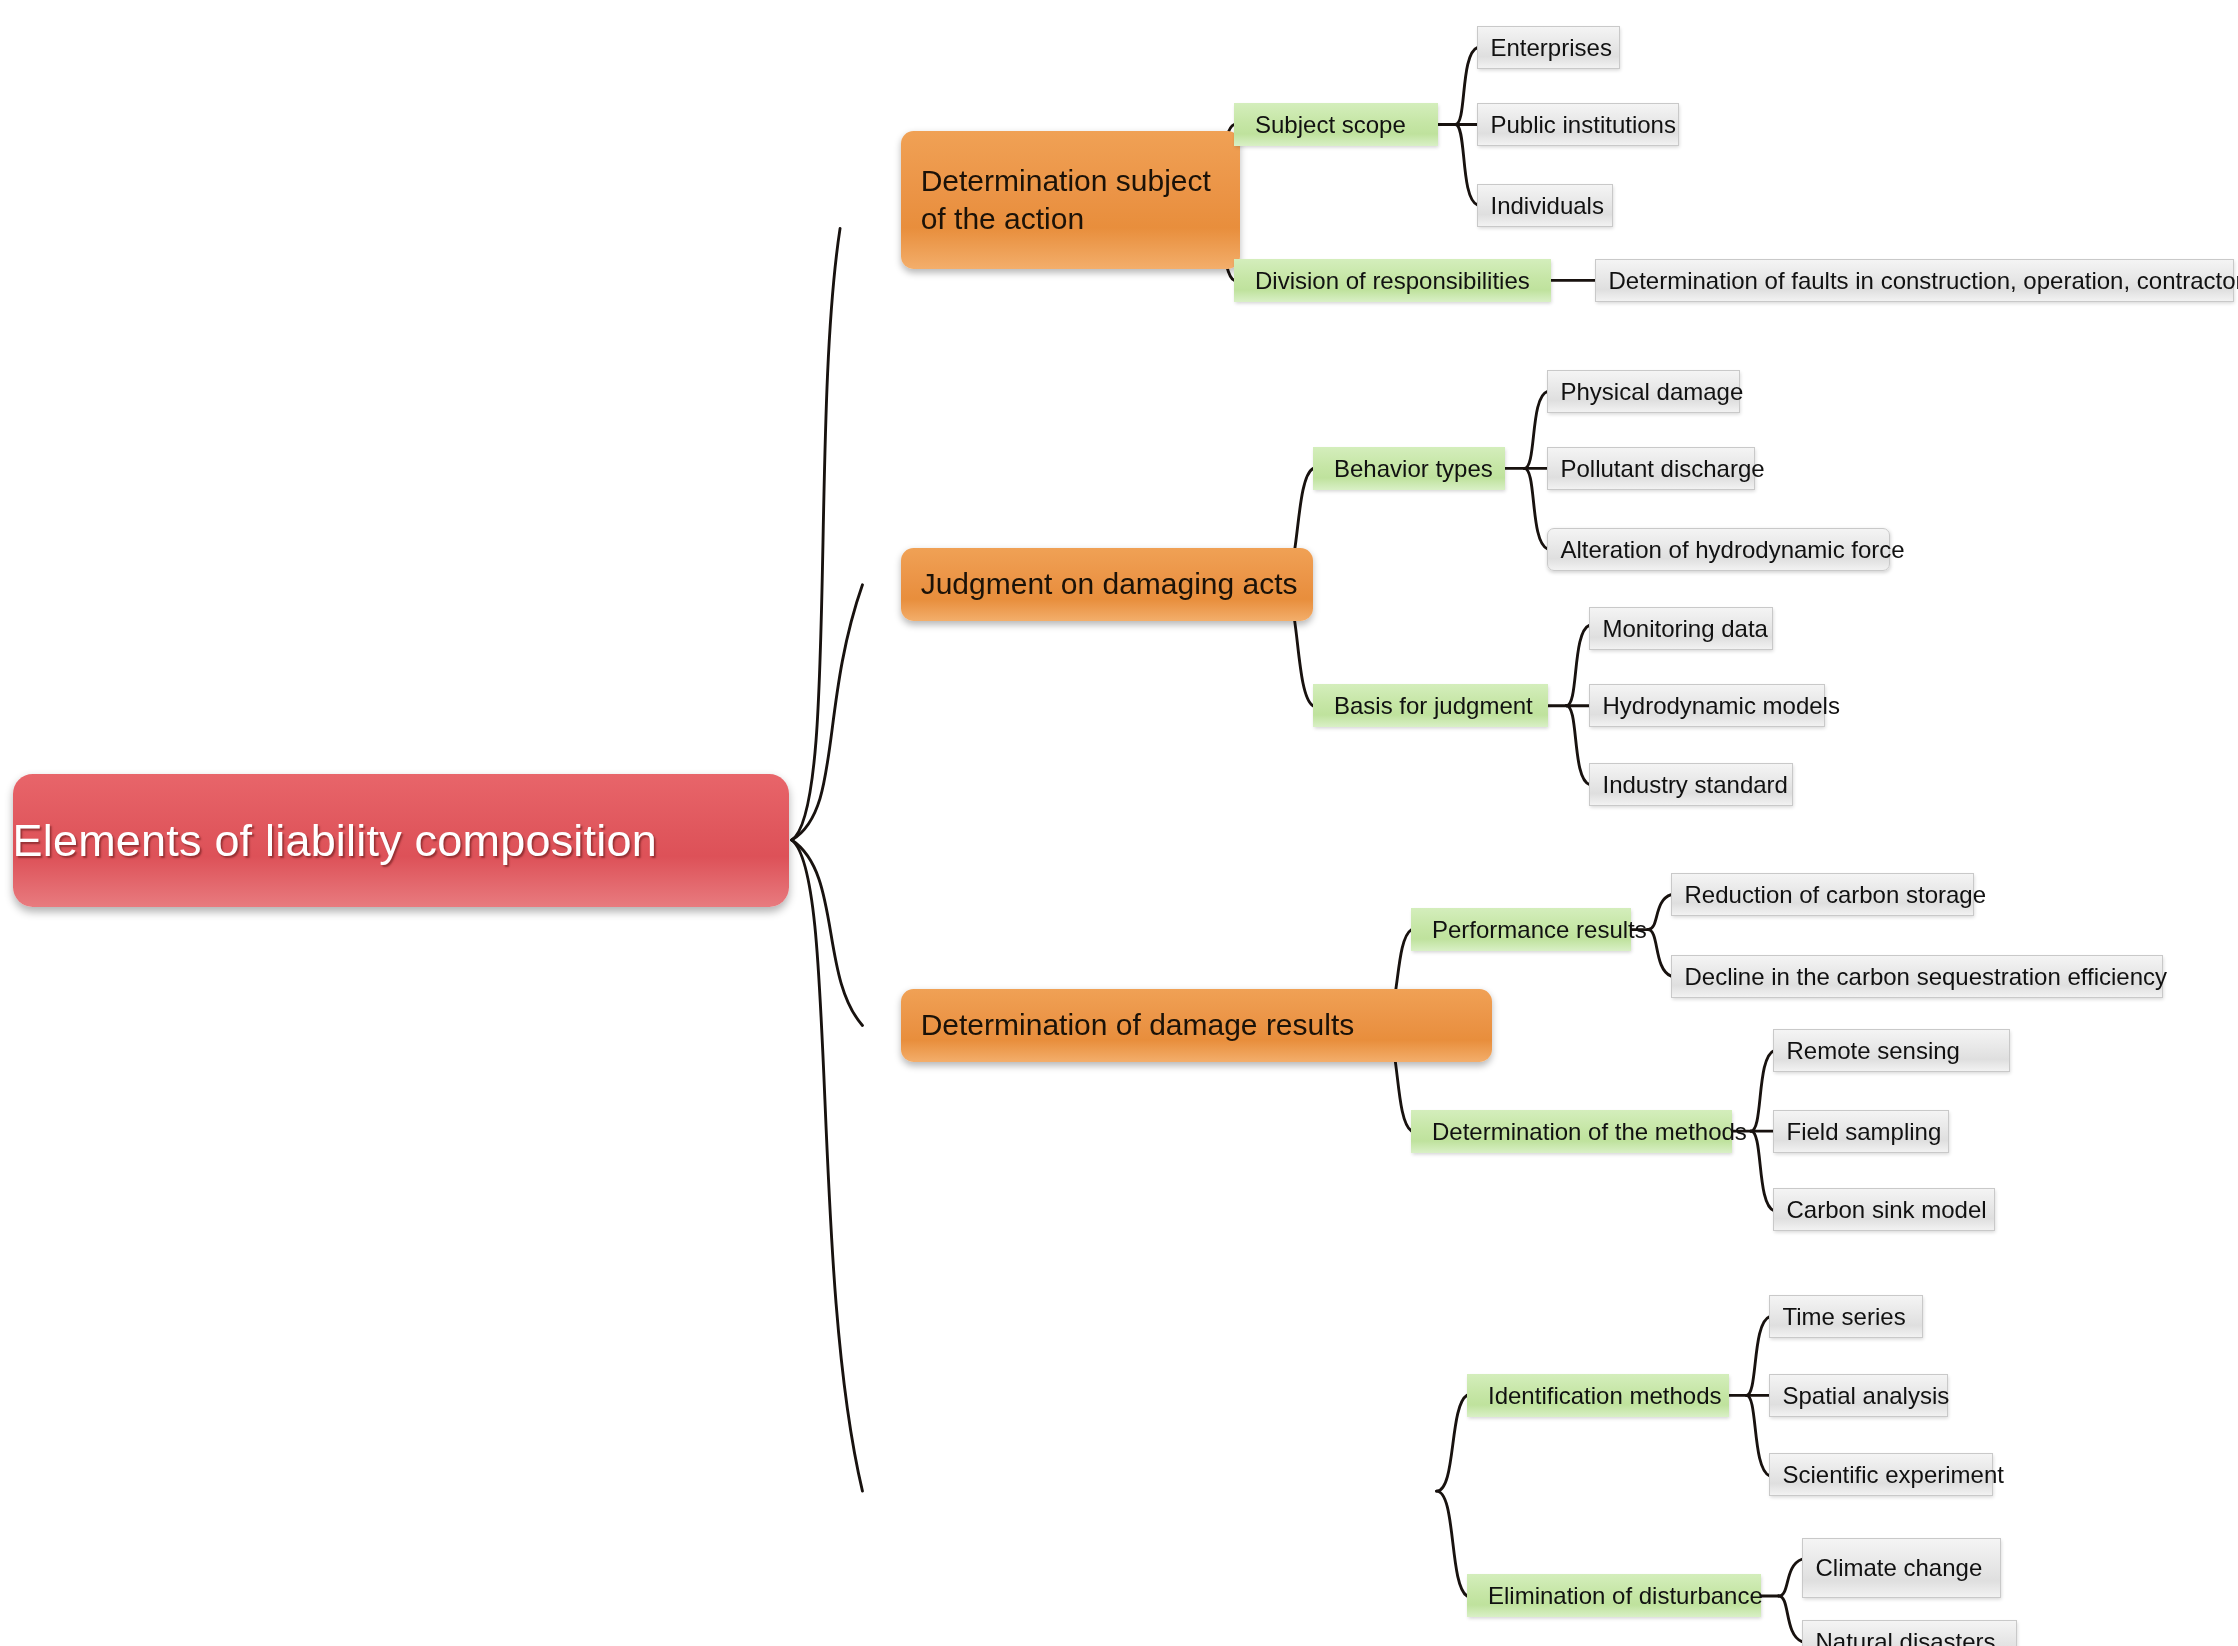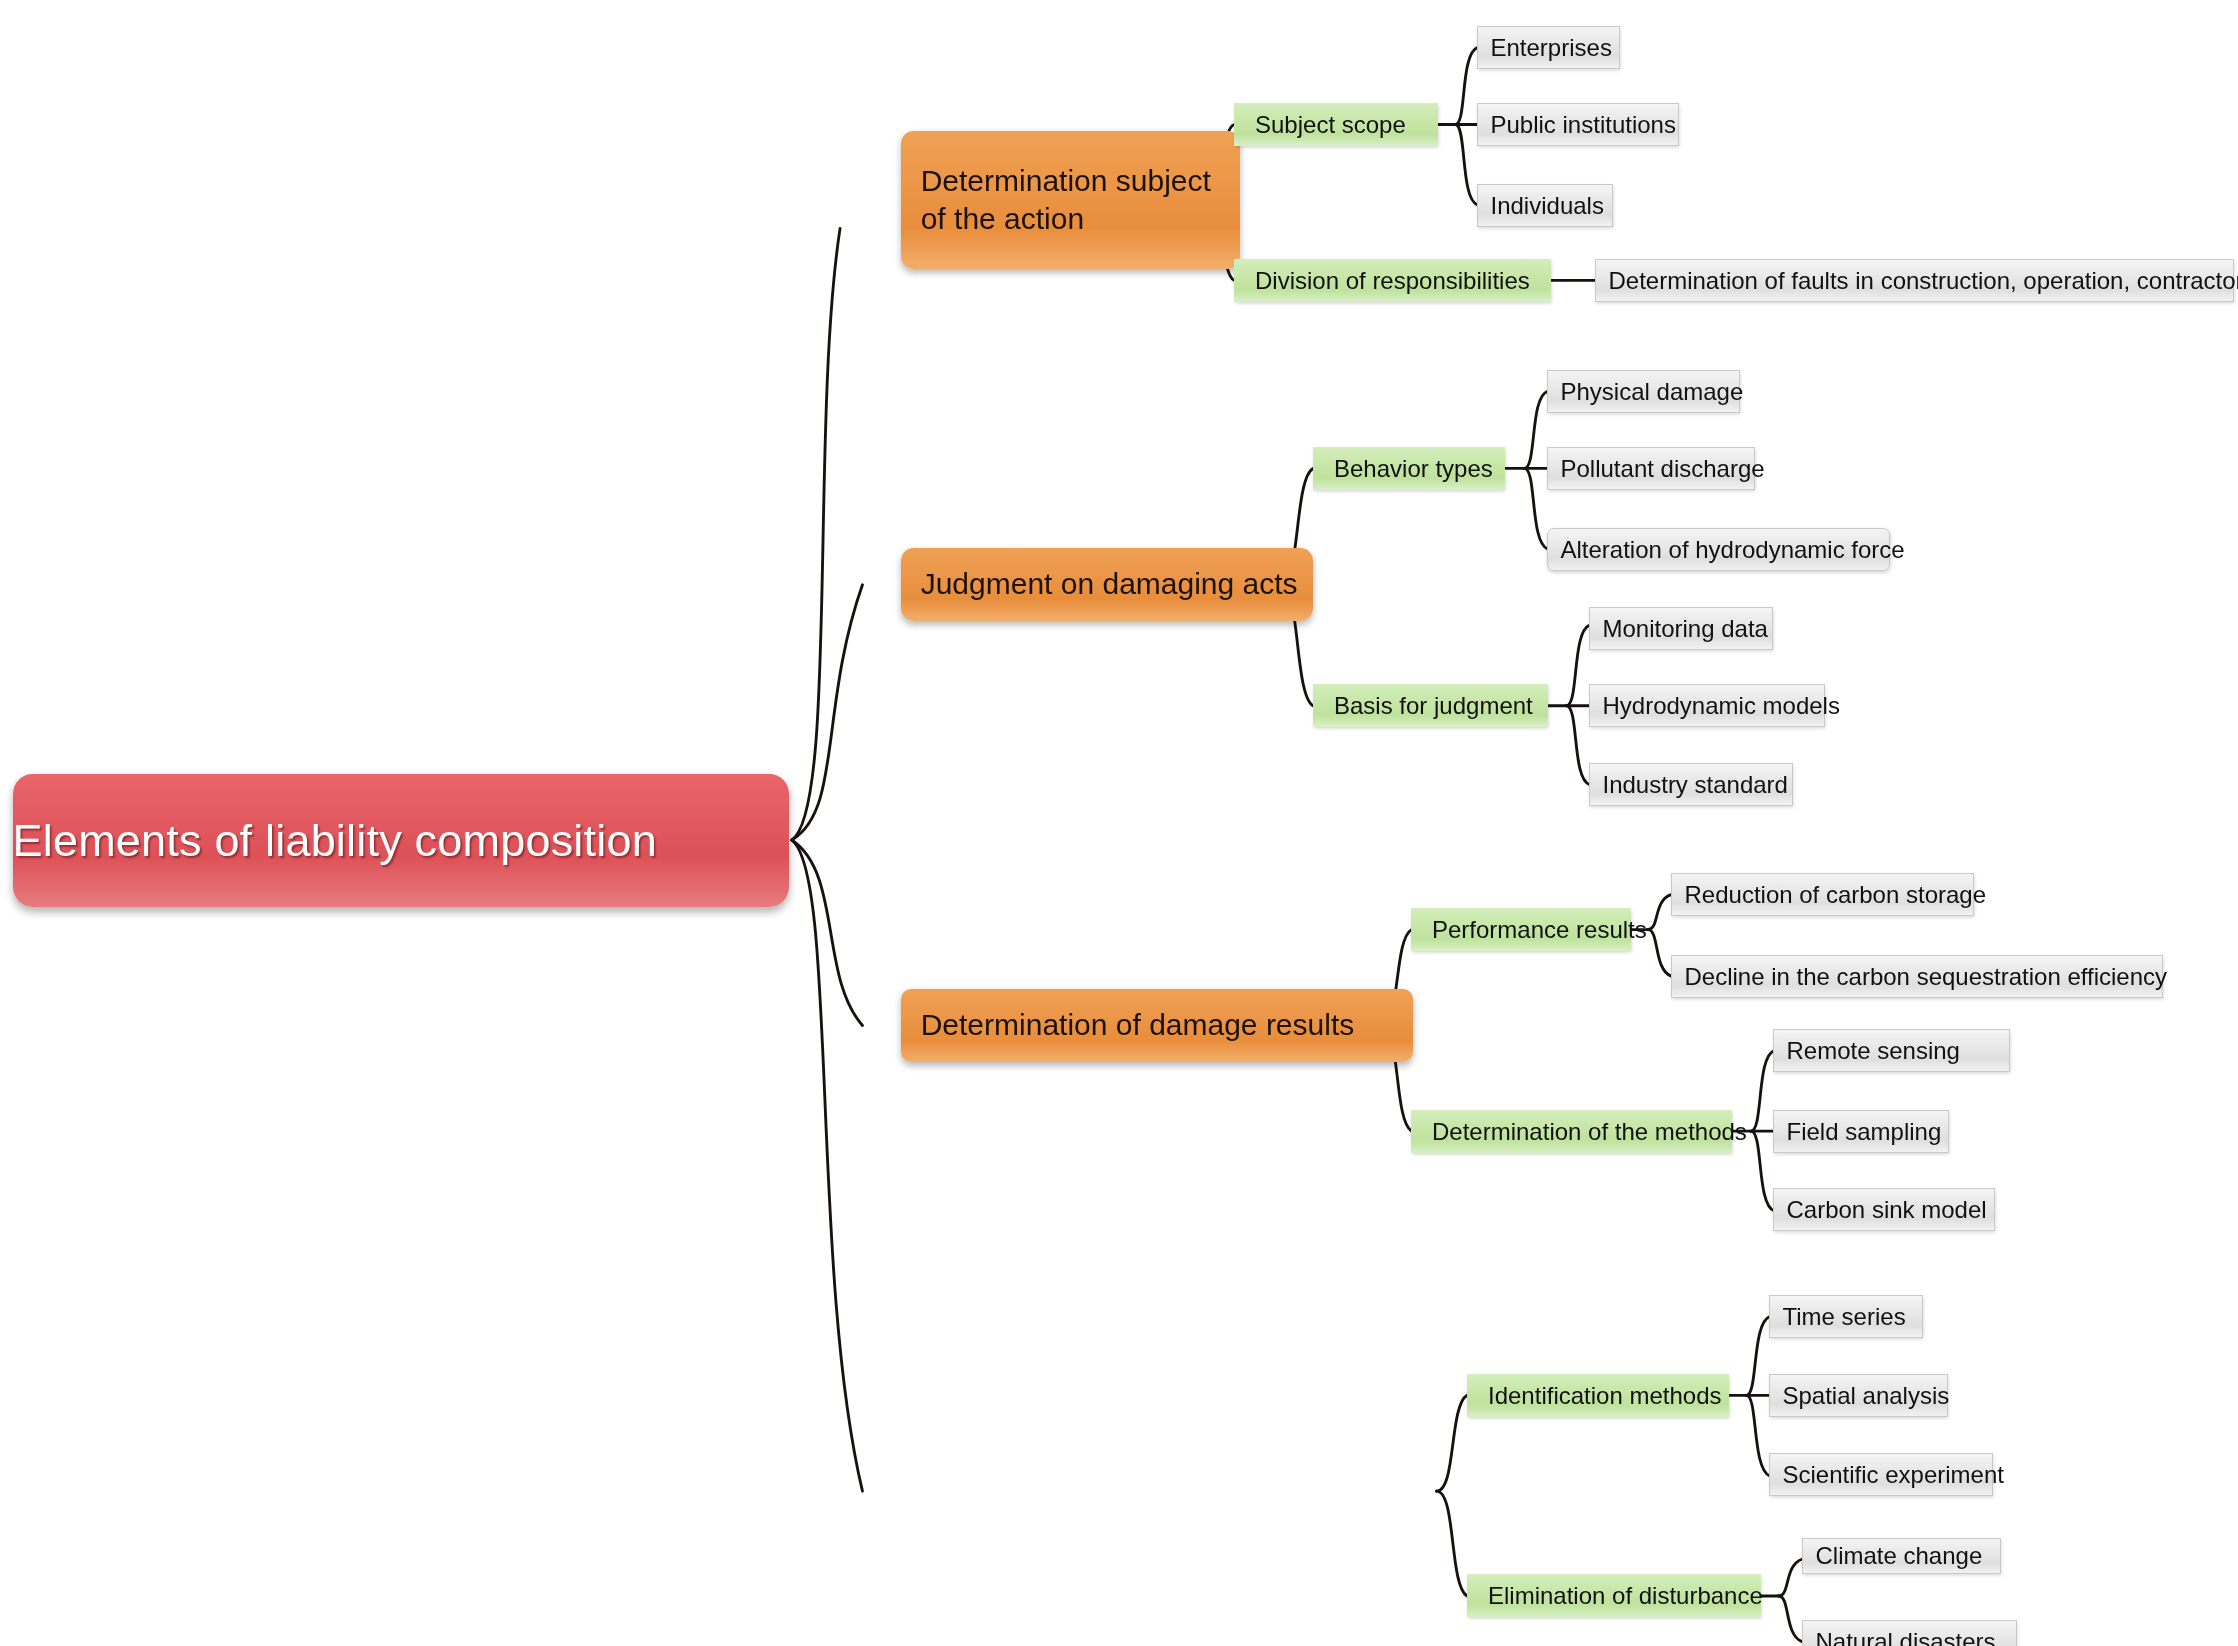--- a/index.html
+++ b/index.html
@@ -157,21 +157,21 @@
   <div class="node leaf" style="left:1589px;top:607px;width:184px;height:43px;">
     <span>Monitoring data</span>
   </div>
   <div class="node leaf" style="left:1589px;top:684px;width:236px;height:43px;">
     <span>Hydrodynamic models</span>
   </div>
   <div class="node leaf" style="left:1589px;top:763px;width:204px;height:43px;">
     <span>Industry standard</span>
   </div>
 
-  <div class="node main" style="left:869px;top:989px;width:512px;height:73px;border-radius:10px;">
+  <div class="node main" style="left:869px;top:989px;width:591px;height:73px;">
     <span>Determination of damage results</span>
   </div>
 
   <div class="node sub" style="left:1411px;top:908px;width:220px;height:43px;">
     <span>Performance results</span>
   </div>
   <div class="node leaf" style="left:1671px;top:873px;width:303px;height:43px;">
     <span>Reduction of carbon storage</span>
   </div>
   <div class="node leaf" style="left:1671px;top:955px;width:492px;height:43px;">
@@ -201,21 +201,21 @@
   <div class="node leaf" style="left:1769px;top:1374px;width:179px;height:43px;">
     <span>Spatial analysis</span>
   </div>
   <div class="node leaf" style="left:1769px;top:1453px;width:224px;height:43px;">
     <span>Scientific experiment</span>
   </div>
 
   <div class="node sub" style="left:1467px;top:1574px;width:294px;height:43px;">
     <span>Elimination of disturbance</span>
   </div>
-  <div class="node leaf" style="left:1802px;top:1538px;width:199px;height:36px;">
+  <div class="node leaf" style="left:1802px;top:1538px;width:199px;height:60px;">
     <span>Climate change</span>
   </div>
   <div class="node leaf" style="left:1802px;top:1620px;width:215px;height:43px;">
     <span>Natural disasters</span>
   </div>
 
 </div>
 
 
 </body></html>

